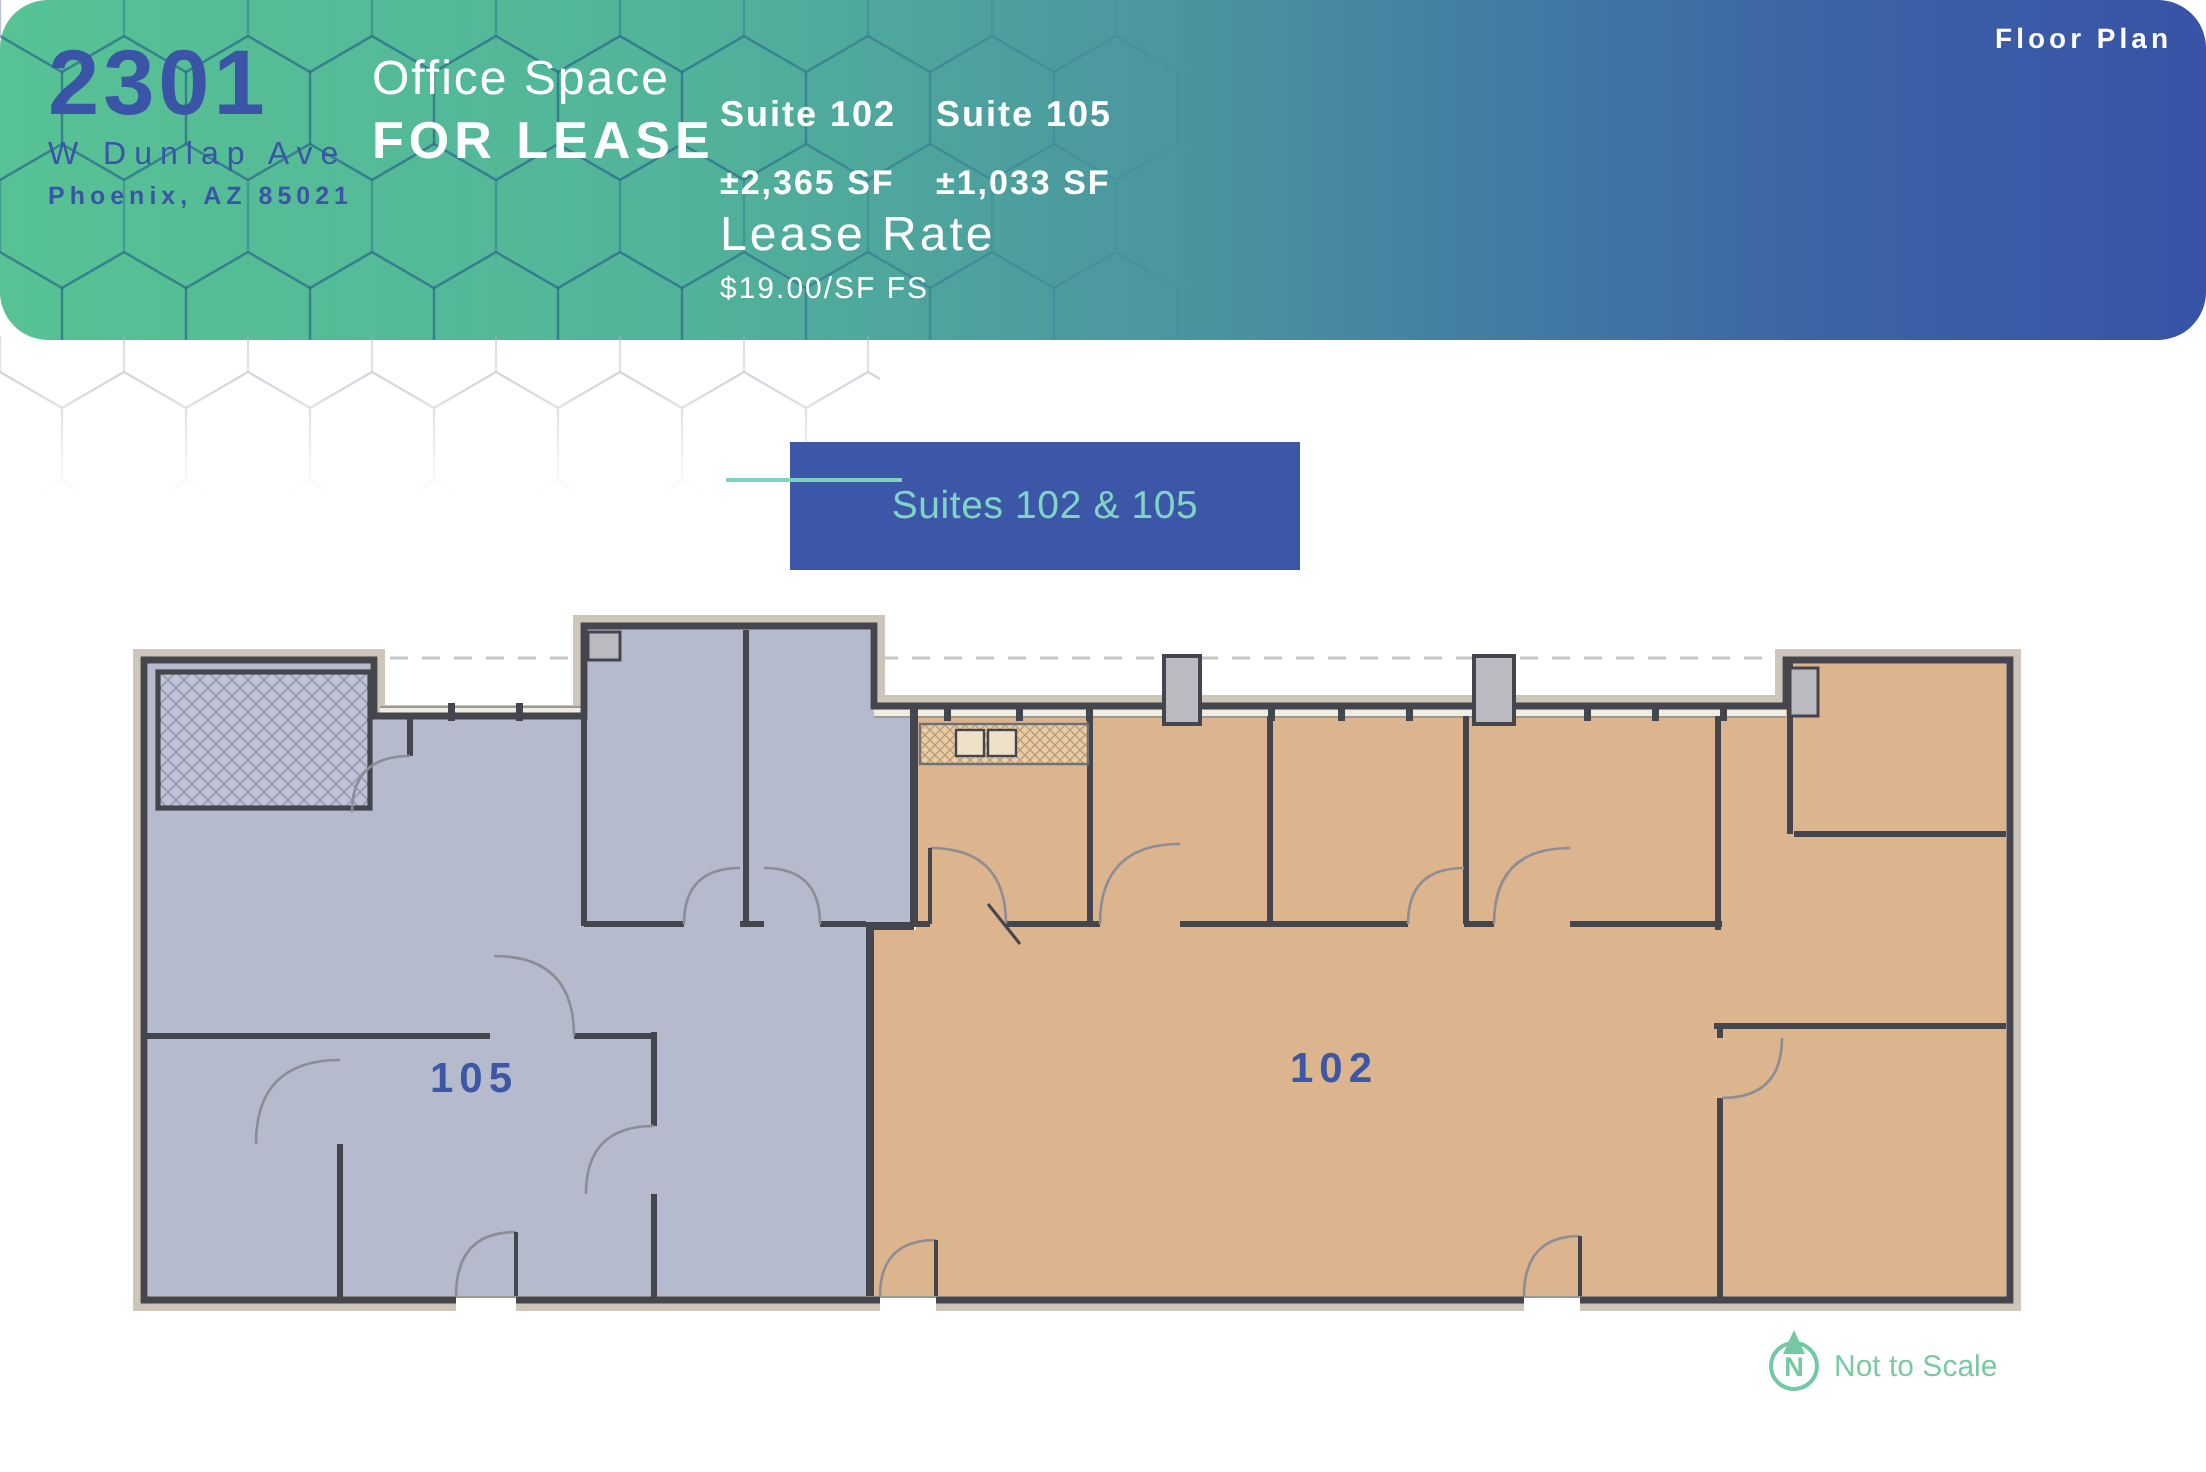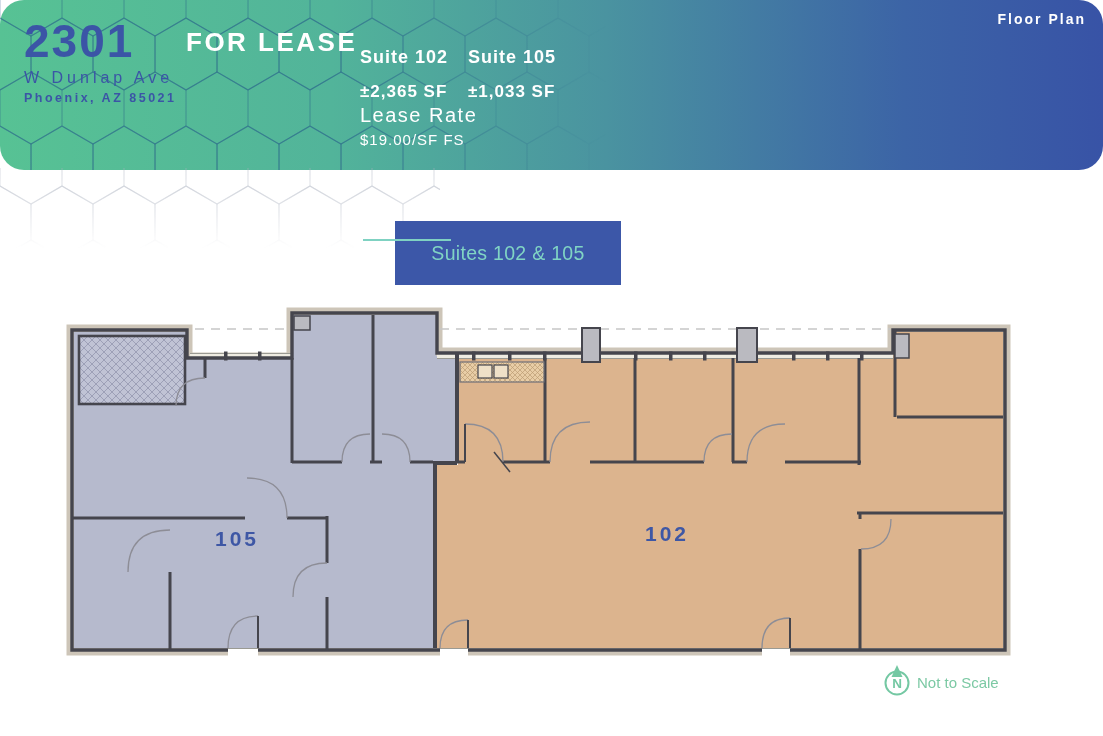--- a/index.html
+++ b/index.html
@@ -15,26 +15,26 @@
   .brand-street{font-size:16px;font-weight:400;letter-spacing:4px;margin-top:3px;}
   .brand-city{font-size:12.5px;font-weight:700;letter-spacing:2.5px;margin-top:4px;}
   .offer{position:absolute;left:186px;top:26px;color:#ffffff;}
   .offer-line1{font-size:24px;font-weight:500;letter-spacing:1px;}
   .offer-line2{font-size:26px;font-weight:700;letter-spacing:2.5px;margin-top:1px;}
   .suites{position:absolute;left:360px;top:47px;display:flex;gap:16px;color:#fff;}
   .suite-col{min-width:92px;}
   .suite-name{font-size:18px;font-weight:700;letter-spacing:1px;}
   .suite-area{font-size:17px;font-weight:700;letter-spacing:1px;margin-top:14px;}
   .lease{position:absolute;left:360px;top:104px;color:#fff;}
-  .lease-label{font-size:20px;font-weight:400;letter-spacing:1.5px;}
+  .lease-label{font-size:24px;font-weight:400;letter-spacing:1.5px;}
   .lease-value{font-size:15px;font-weight:400;letter-spacing:1px;margin-top:4px;}
   .fp-label{position:absolute;top:11px;right:17px;color:#fff;font-size:14px;
             font-weight:700;letter-spacing:2px;}
   
-  .callout{position:absolute;left:395px;top:221px;width:226px;height:64px;background:#3c57a8;
+  .callout{position:absolute;left:395px;top:221px;width:255px;height:64px;background:#3c57a8;
            display:flex;flex-direction:column;justify-content:center;align-items:center;gap:4px;z-index:2;}
   .callout-line1,.callout-line2{color:#80d4c4;font-size:19.5px;letter-spacing:0.3px;}
   .callout-connector{position:absolute;left:363px;top:239px;width:88px;height:2px;background:#7fd2c2;z-index:3;}
   
   .plan{position:absolute;left:0;top:300px;}
   .plan text{font-family:"Liberation Sans", sans-serif;}
 </style>
 </head>
 <body>
 
@@ -63,20 +63,21 @@
       <rect x="0" y="0" width="1103" height="170" fill="url(#hxpat)" mask="url(#mR)"></rect>
     </svg>
 
     <div class="brand">
       <div class="brand-number">2301</div>
       <div class="brand-street">W Dunlap Ave</div>
       <div class="brand-city">Phoenix, AZ 85021</div>
     </div>
 
     <div class="offer">
+      <div class="offer-line1">Office Space</div>
       <div class="offer-line2">FOR LEASE</div>
     </div>
 
     <div class="suites">
       <div class="suite-col">
         <div class="suite-name">Suite 102</div>
         <div class="suite-area">±2,365 SF</div>
       </div>
       <div class="suite-col">
         <div class="suite-name">Suite 105</div>

